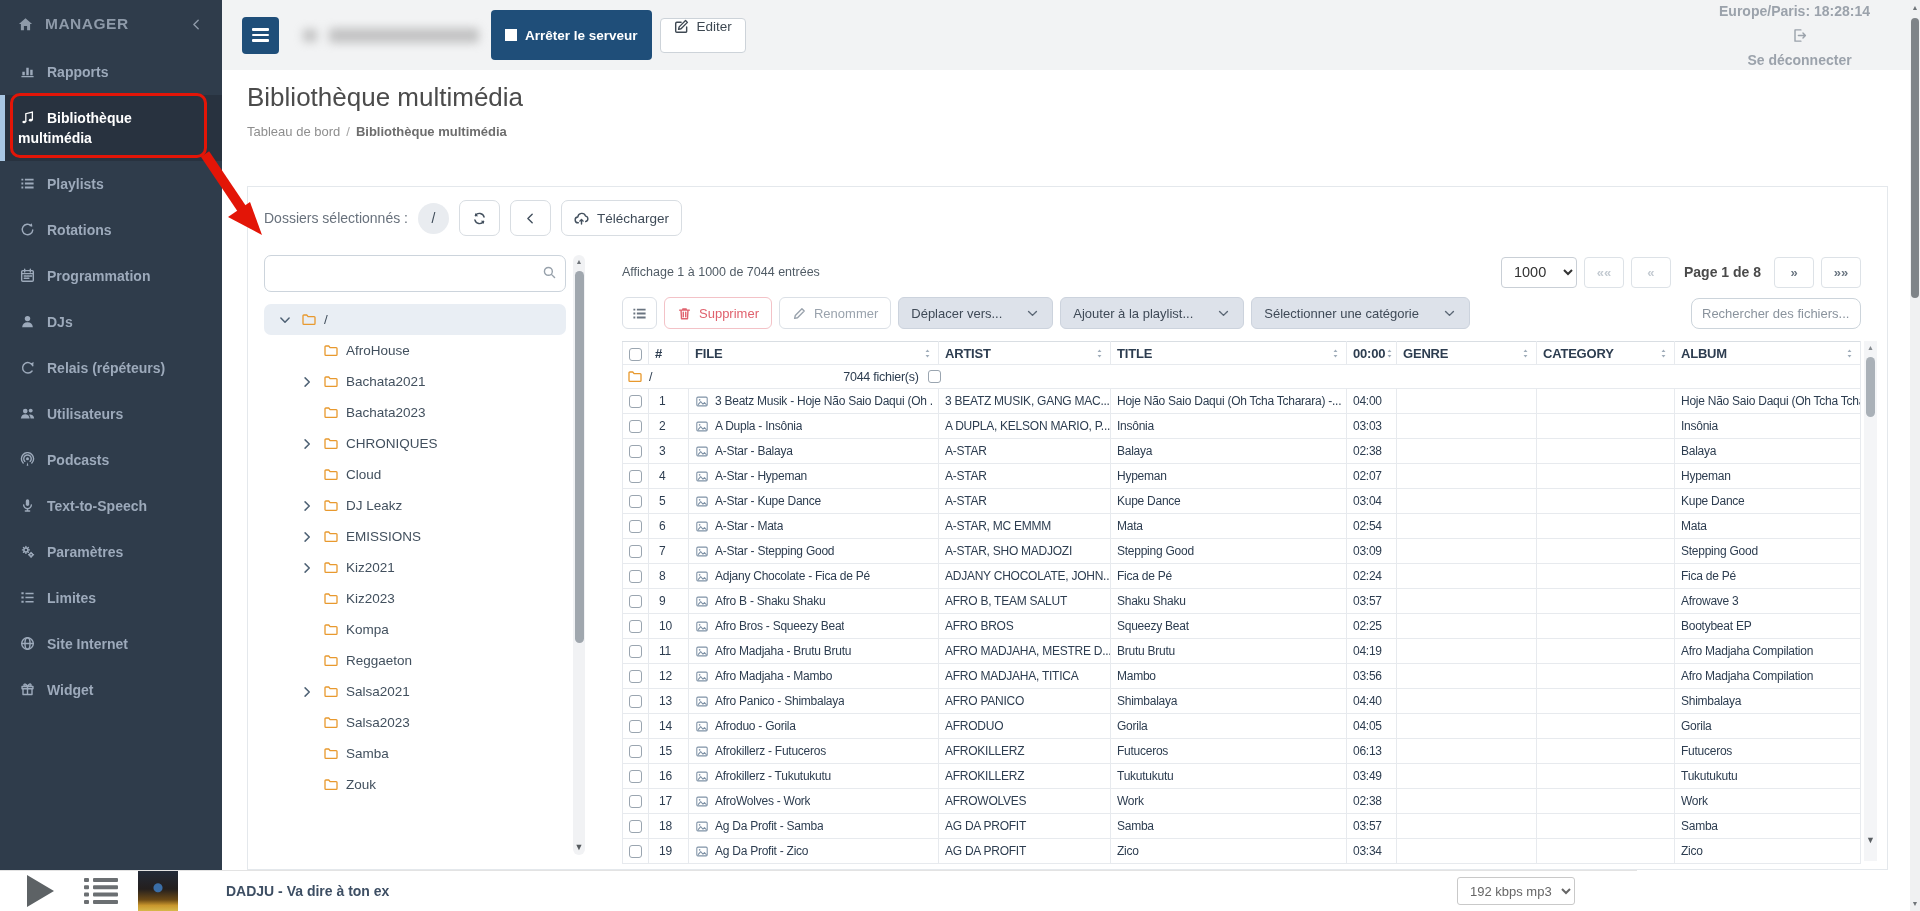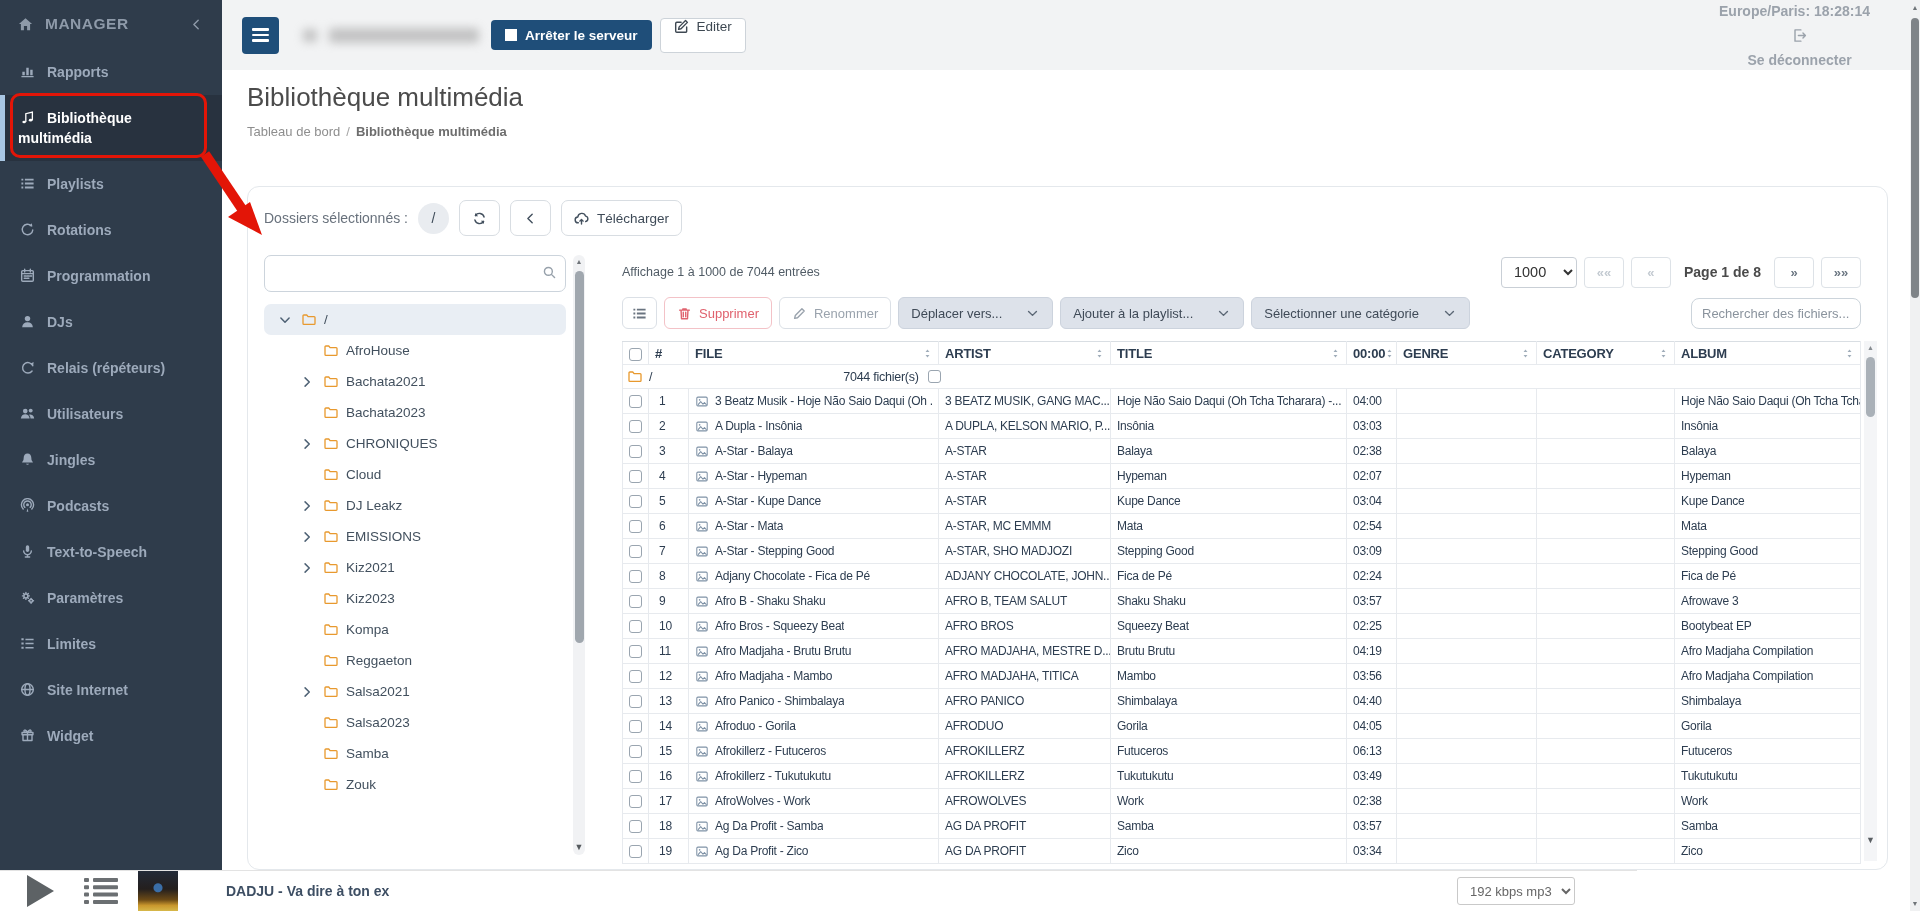--- a/index.html
+++ b/index.html
@@ -15,35 +15,35 @@
   
   #annotation-box{position:absolute;left:10px;top:93px;width:197px;height:65px;border:3px solid #e31507;border-radius:10px;z-index:60;pointer-events:none;}
   #annotation-arrow{position:absolute;left:196px;top:146px;z-index:60;pointer-events:none;}
   
   #topband{position:absolute;left:222px;top:0;width:1698px;height:70px;background:#f2f3f4;display:flex;align-items:center;padding:0 40px 0 20px;}
   .hamburger{width:37px;height:37px;background:#1f4e79;border-radius:4px;border:none;display:flex;flex-direction:column;justify-content:center;align-items:center;gap:3px;cursor:pointer;}
   .hamburger i{display:block;width:17px;height:2.6px;background:#fff;border-radius:1px;}
   .blurwrap{display:flex;align-items:center;gap:12px;margin-left:24px;filter:blur(5px);opacity:.55;}
   .blur-sm{width:14px;height:13px;background:#9b9b9b;border-radius:2px;}
   .blur-lg{width:150px;height:15px;background:#9b9b9b;border-radius:3px;}
-  .btn-stop{margin-left:12px;height:30px;background:#1f4e79;color:#fff;border:none;border-radius:4px;display:inline-flex;align-items:center;gap:8px;padding:0 14px;font-size:13.5px;font-weight:bold;cursor:pointer;}
+  .btn-stop{margin-left:12px;height:50px;background:#1f4e79;color:#fff;border:none;border-radius:4px;display:inline-flex;align-items:center;gap:8px;padding:0 14px;font-size:13.5px;font-weight:bold;cursor:pointer;}
   .stop-square{display:inline-block;width:12px;height:12px;background:#fff;}
   .btn-edit{margin-left:8px;height:35px;background:#fff;color:#3e4852;border:1px solid #cdd3d9;border-radius:4px;display:inline-flex;align-items:flex-start;gap:8px;padding:0 13px;font-size:13.5px;cursor:pointer;}
   .top-right{margin-left:auto;display:flex;align-items:center;gap:9px;color:#9ba2ab;font-weight:bold;font-size:14px;flex-direction:column;}
   .top-right .clock{margin-right:10px;}
   .top-right .sicon{display:inline-flex;}
   .logout-link{cursor:pointer;text-align:right;}
   
   #title-area{position:absolute;left:247px;top:82px;}
   #page-title{font-size:26px;font-weight:400;color:#4b4b4b;}
   #breadcrumb{margin-top:11px;font-size:13px;color:#8e8e8e;}
   #breadcrumb .cur{color:#6d6d6d;font-weight:bold;}
   #breadcrumb .sep{margin:0 6px;color:#a5a5a5;}
   
-  #card{position:absolute;left:247px;top:186px;width:1641px;height:684px;background:#fff;border:1px solid #e4e8ec;border-radius:12px;overflow:hidden;}
+  #card{position:absolute;left:247px;top:186px;width:1641px;height:684px;background:#fff;border:1px solid #e4e8ec;border-radius:0;overflow:hidden;}
   .folders-row{display:flex;align-items:center;gap:10px;padding:13px 16px;height:62px;}
   .folders-label{font-size:14px;color:#68717c;}
   .pill-root{height:31px;min-width:31px;padding:0 11px;background:#e9ecf0;border:none;border-radius:16px;color:#3d4a57;font-size:14px;display:inline-flex;align-items:center;justify-content:center;cursor:pointer;}
   .tool-btn{height:36px;min-width:40px;background:#fff;border:1px solid #d8dde2;border-radius:7px;color:#3e4a57;display:inline-flex;align-items:center;justify-content:center;gap:8px;padding:0 12px;font-size:13.5px;cursor:pointer;}
   .tool-btn .sicon{display:inline-flex;color:#43505e;}
   #card-body{display:flex;padding-left:16px;height:622px;}
   
   #tree-panel{width:336px;position:relative;padding-top:6px;flex:none;}
   .tree-search-wrap{position:relative;width:302px;}
   .tree-search{width:302px;height:37px;border:1px solid #ccd4dc;border-radius:7px;padding:0 32px 0 10px;font-size:13.5px;color:#4a5560;outline:none;}
@@ -183,26 +183,20 @@
 
       <a class="nav-item"><span class="sicon">
           <svg viewBox="0 0 16 16" width="15" height="15" fill="currentColor" stroke="none">
             <circle cx="5.6" cy="5.4" r="2.5"></circle>
             <circle cx="11.4" cy="4.9" r="2.1"></circle>
             <path d="M.9 13.4c.3-2.9 2.2-4.5 4.7-4.5s4.4 1.6 4.7 4.5z"></path>
             <path d="M11.2 13.4c0-1.9-.6-3.3-1.7-4.2a4.3 4.3 0 0 1 5.6 4.2z"></path>
           </svg>
         </span><span class="nav-label">Utilisateurs</span></a>
 
-      <a class="nav-item"><span class="sicon">
-          <svg viewBox="0 0 16 16" width="15" height="15" fill="currentColor" stroke="none">
-            <path d="M8 1.6c-2.7 0-4.1 2-4.1 4.8 0 2.3-.7 3.4-1.6 4.2v.6h11.4v-.6c-.9-.8-1.6-1.9-1.6-4.2 0-2.8-1.4-4.8-4.1-4.8z"></path>
-            <path d="M6.4 12.4a1.7 1.7 0 0 0 3.2 0z"></path>
-          </svg>
-        </span><span class="nav-label">Jingles</span></a>
 
       <a class="nav-item"><span class="sicon">
           <svg viewBox="0 0 16 16" width="15" height="15" fill="none" stroke="currentColor" stroke-width="1.5" stroke-linecap="round" stroke-linejoin="round">
             <circle cx="8" cy="7.2" r="1.6" fill="currentColor" stroke="none"></circle>
             <path d="M5.2 10a4 4 0 1 1 5.6 0"></path>
             <path d="M3.4 11.8a6.5 6.5 0 1 1 9.2 0"></path>
             <path d="M7.1 14.6 8 10.9l.9 3.7z" fill="currentColor" stroke="none"></path>
           </svg>
         </span><span class="nav-label">Podcasts</span></a>
 

